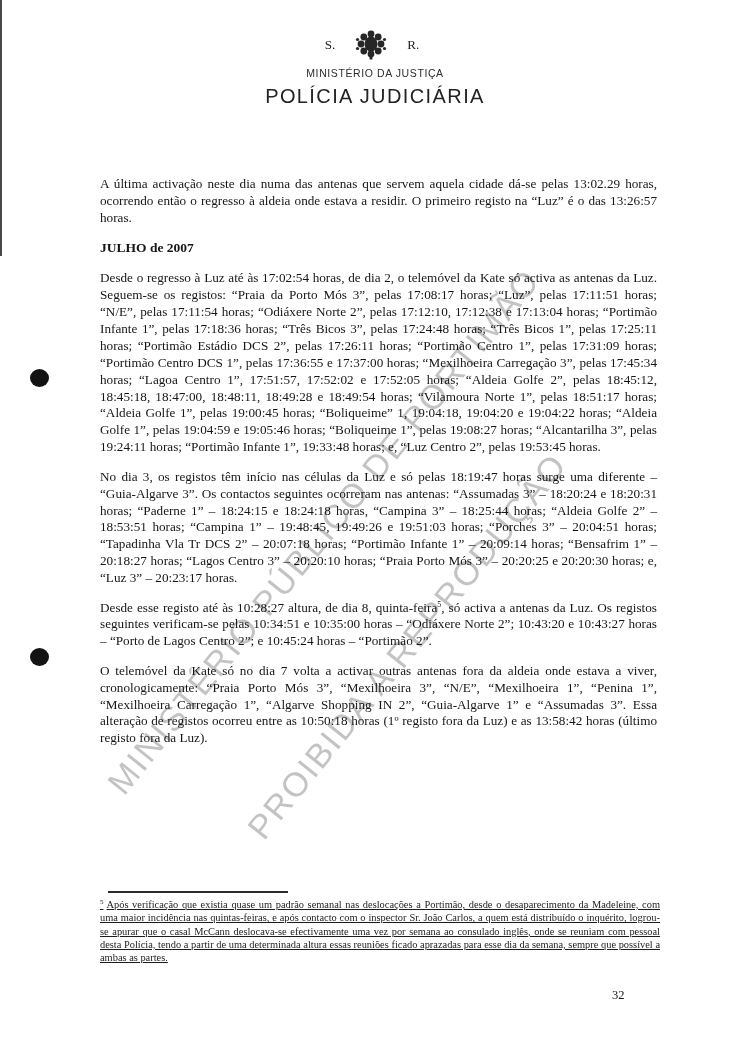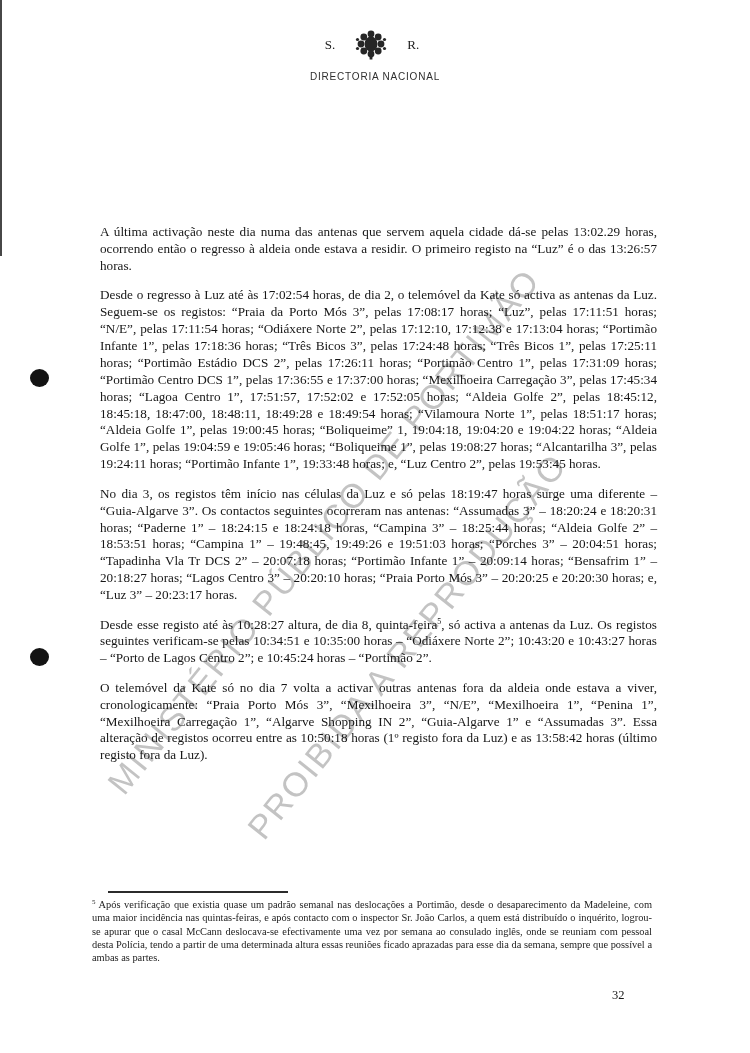--- a/index.html
+++ b/index.html
@@ -6,40 +6,40 @@
   .sheet{position:relative;width:750px;height:1053px;background:#ffffff;overflow:hidden;
          font-family:"Liberation Serif", serif;color:#161616;}
   
   header{position:absolute;top:28px;left:0;width:100%;text-align:center;z-index:2;}
   .crest-row{display:flex;align-items:center;justify-content:center;gap:16px;transform:translateX(-3px);}
   .initial{font-size:13px;color:#222;font-family:"Liberation Serif",serif;}
   .ministry{margin-top:5px;font-family:"Liberation Sans",sans-serif;font-size:10.5px;letter-spacing:.6px;color:#2e2e2e;}
   .org{margin-top:6px;font-family:"Liberation Sans",sans-serif;font-size:20px;letter-spacing:1.4px;color:#232323;}
   .directorate{margin-top:9px;font-family:"Liberation Sans",sans-serif;font-size:10px;letter-spacing:.8px;color:#2e2e2e;}
   
-  main{position:absolute;top:176px;left:100px;width:557px;z-index:2;margin-top:48px;}
+  main{position:absolute;top:176px;left:100px;width:557px;z-index:2;}
   main p{margin:0 0 12.5px 0;font-size:13.2px;line-height:16.9px;text-align:justify;}
   main h2{margin:0 0 14px 0;font-size:13.5px;line-height:17px;font-weight:bold;}
   main b{font-weight:normal;}
   sup{font-size:8px;line-height:0;vertical-align:super;}
   
   .watermark{position:absolute;z-index:1;font-family:"Liberation Sans",sans-serif;
              color:rgba(112,112,112,.42);white-space:nowrap;transform-origin:0 50%;
              font-size:34px;letter-spacing:2px;}
   .wm1{left:115px;top:770px;transform:rotate(-51deg);}
   .wm2{left:255px;top:815px;transform:rotate(-51deg);}
   
   .hole{position:absolute;left:30px;width:19px;height:18px;background:#131313;border-radius:50%;z-index:3;}
   .hole-1{top:369px;}
   .hole-2{top:648px;}
   .scan-edge{position:absolute;left:0;top:0;width:2px;height:256px;background:#474747;z-index:3;}
   
   .footnote-rule{position:absolute;left:108px;top:891px;width:180px;border-top:2px solid #2b2b2b;z-index:2;}
-  .footnote{position:absolute;left:92px;top:898px;width:560px;font-size:10.4px;line-height:13.3px;
-            text-align:justify;color:#1c1c1c;z-index:2;}
+  .footnote{position:absolute;left:100px;top:898px;width:560px;font-size:10.4px;line-height:13.3px;
+            text-align:justify;color:#1c1c1c;z-index:2;text-decoration:underline;}
   .footnote sup{font-size:7px;margin-right:3px;}
   .page-number{position:absolute;left:612px;top:988px;font-size:12.5px;z-index:2;}
 </style>
 </head>
 <body>
 
 <div class="sheet">
 
   <div class="watermark wm1">MINISTÉRIO PÚBLICO DE PORTIMÃO</div>
   <div class="watermark wm2">PROIBIDA A REPRODUÇÃO</div>
@@ -64,25 +64,27 @@
             <circle cx="27.2" cy="9" r="3.4"></circle>
           <circle cx="33.5" cy="11.5" r="1.6"></circle>
             <circle cx="33.5" cy="20.5" r="1.6"></circle>
           <circle cx="6.5" cy="11.5" r="1.6"></circle>
             <circle cx="6.5" cy="20.5" r="1.6"></circle>
           <rect x="18.6" y="27" width="2.8" height="4.5"></rect>
         </g>
       </svg>
       <span class="initial">R.</span>
     </div>
-    <div class="directorate">DIRECTORIA NACIONAL</div>
+    <div class="ministry">MINISTÉRIO DA JUSTIÇA</div>
+    <div class="org">POLÍCIA JUDICIÁRIA</div>
   </header>
 
   <main>
     <p id="intro-paragraph"><span>A última activação neste dia numa das antenas que servem aquela cidade dá-se pelas 13:02.29 horas, ocorrendo então o regresso à aldeia onde estava a residir. O primeiro registo na “Luz” é o das 13:26:57 horas.</span></p>
+    <h2>JULHO de 2007</h2>
     <div id="body-paragraphs">
         <p><span>Desde o regresso à Luz até às 17:02:54 horas, de </span><b>dia 2</b><span>, o telemóvel da Kate só activa as antenas da Luz. Seguem-se os registos: “Praia da Porto Mós 3”, pelas 17:08:17 horas; “Luz”, pelas 17:11:51 horas; “N/E”, pelas 17:11:54 horas; “Odiáxere Norte 2”, pelas 17:12:10, 17:12:38 e 17:13:04 horas; “Portimão Infante 1”, pelas 17:18:36 horas; “Três Bicos 3”, pelas 17:24:48 horas; “Três Bicos 1”, pelas 17:25:11 horas; “Portimão Estádio DCS 2”, pelas 17:26:11 horas; “Portimão Centro 1”, pelas 17:31:09 horas; “Portimão Centro DCS 1”, pelas 17:36:55 e 17:37:00 horas; “Mexilhoeira Carregação 3”, pelas 17:45:34 horas; “Lagoa Centro 1”, 17:51:57, 17:52:02 e 17:52:05 horas; “Aldeia Golfe 2”, pelas 18:45:12, 18:45:18, 18:47:00, 18:48:11, 18:49:28 e 18:49:54 horas; “Vilamoura Norte 1”, pelas 18:51:17 horas; “Aldeia Golfe 1”, pelas 19:00:45 horas; “Boliqueime” 1, 19:04:18, 19:04:20 e 19:04:22 horas; “Aldeia Golfe 1”, pelas 19:04:59 e 19:05:46 horas; “Boliqueime 1”, pelas 19:08:27 horas; “Alcantarilha 3”, pelas 19:24:11 horas; “Portimão Infante 1”, 19:33:48 horas; e, “Luz Centro 2”, pelas 19:53:45 horas.</span></p>
         <p><span>No </span><b>dia 3</b><span>, os registos têm início nas células da Luz e só pelas 18:19:47 horas surge uma diferente – “Guia-Algarve 3”. Os contactos seguintes ocorreram nas antenas: “Assumadas 3” – 18:20:24 e 18:20:31 horas; “Paderne 1” – 18:24:15 e 18:24:18 horas, “Campina 3” – 18:25:44 horas; “Aldeia Golfe 2” – 18:53:51 horas; “Campina 1” – 19:48:45, 19:49:26 e 19:51:03 horas; “Porches 3” – 20:04:51 horas; “Tapadinha Vla Tr DCS 2” – 20:07:18 horas; “Portimão Infante 1” – 20:09:14 horas; “Bensafrim 1” – 20:18:27 horas; “Lagos Centro 3” – 20:20:10 horas; “Praia Porto Mós 3” – 20:20:25 e 20:20:30 horas; e, “Luz 3” – 20:23:17 horas.</span></p>
         <p><span>Desde esse registo até às 10:28:27 altura, de </span><b>dia 8</b><span>, quinta-feira</span><sup>5</sup><span>, só activa a antenas da Luz. Os registos seguintes verificam-se pelas 10:34:51 e 10:35:00 horas – “Odiáxere Norte 2”; 10:43:20 e 10:43:27 horas – “Porto de Lagos Centro 2”; e 10:45:24 horas – “Portimão 2”.</span></p>
         <p><span>O telemóvel da Kate só no </span><b>dia 7</b><span> volta a activar outras antenas fora da aldeia onde estava a viver, cronologicamente: “Praia Porto Mós 3”, “Mexilhoeira 3”, “N/E”, “Mexilhoeira 1”, “Penina 1”, “Mexilhoeira Carregação 1”, “Algarve Shopping IN 2”, “Guia-Algarve 1” e “Assumadas 3”. Essa alteração de registos ocorreu entre as 10:50:18 horas (1º registo fora da Luz) e as 13:58:42 horas (último registo fora da Luz).</span></p>
       </div>
   </main>
 
   <div class="footnote-rule"></div>
   <div class="footnote">

